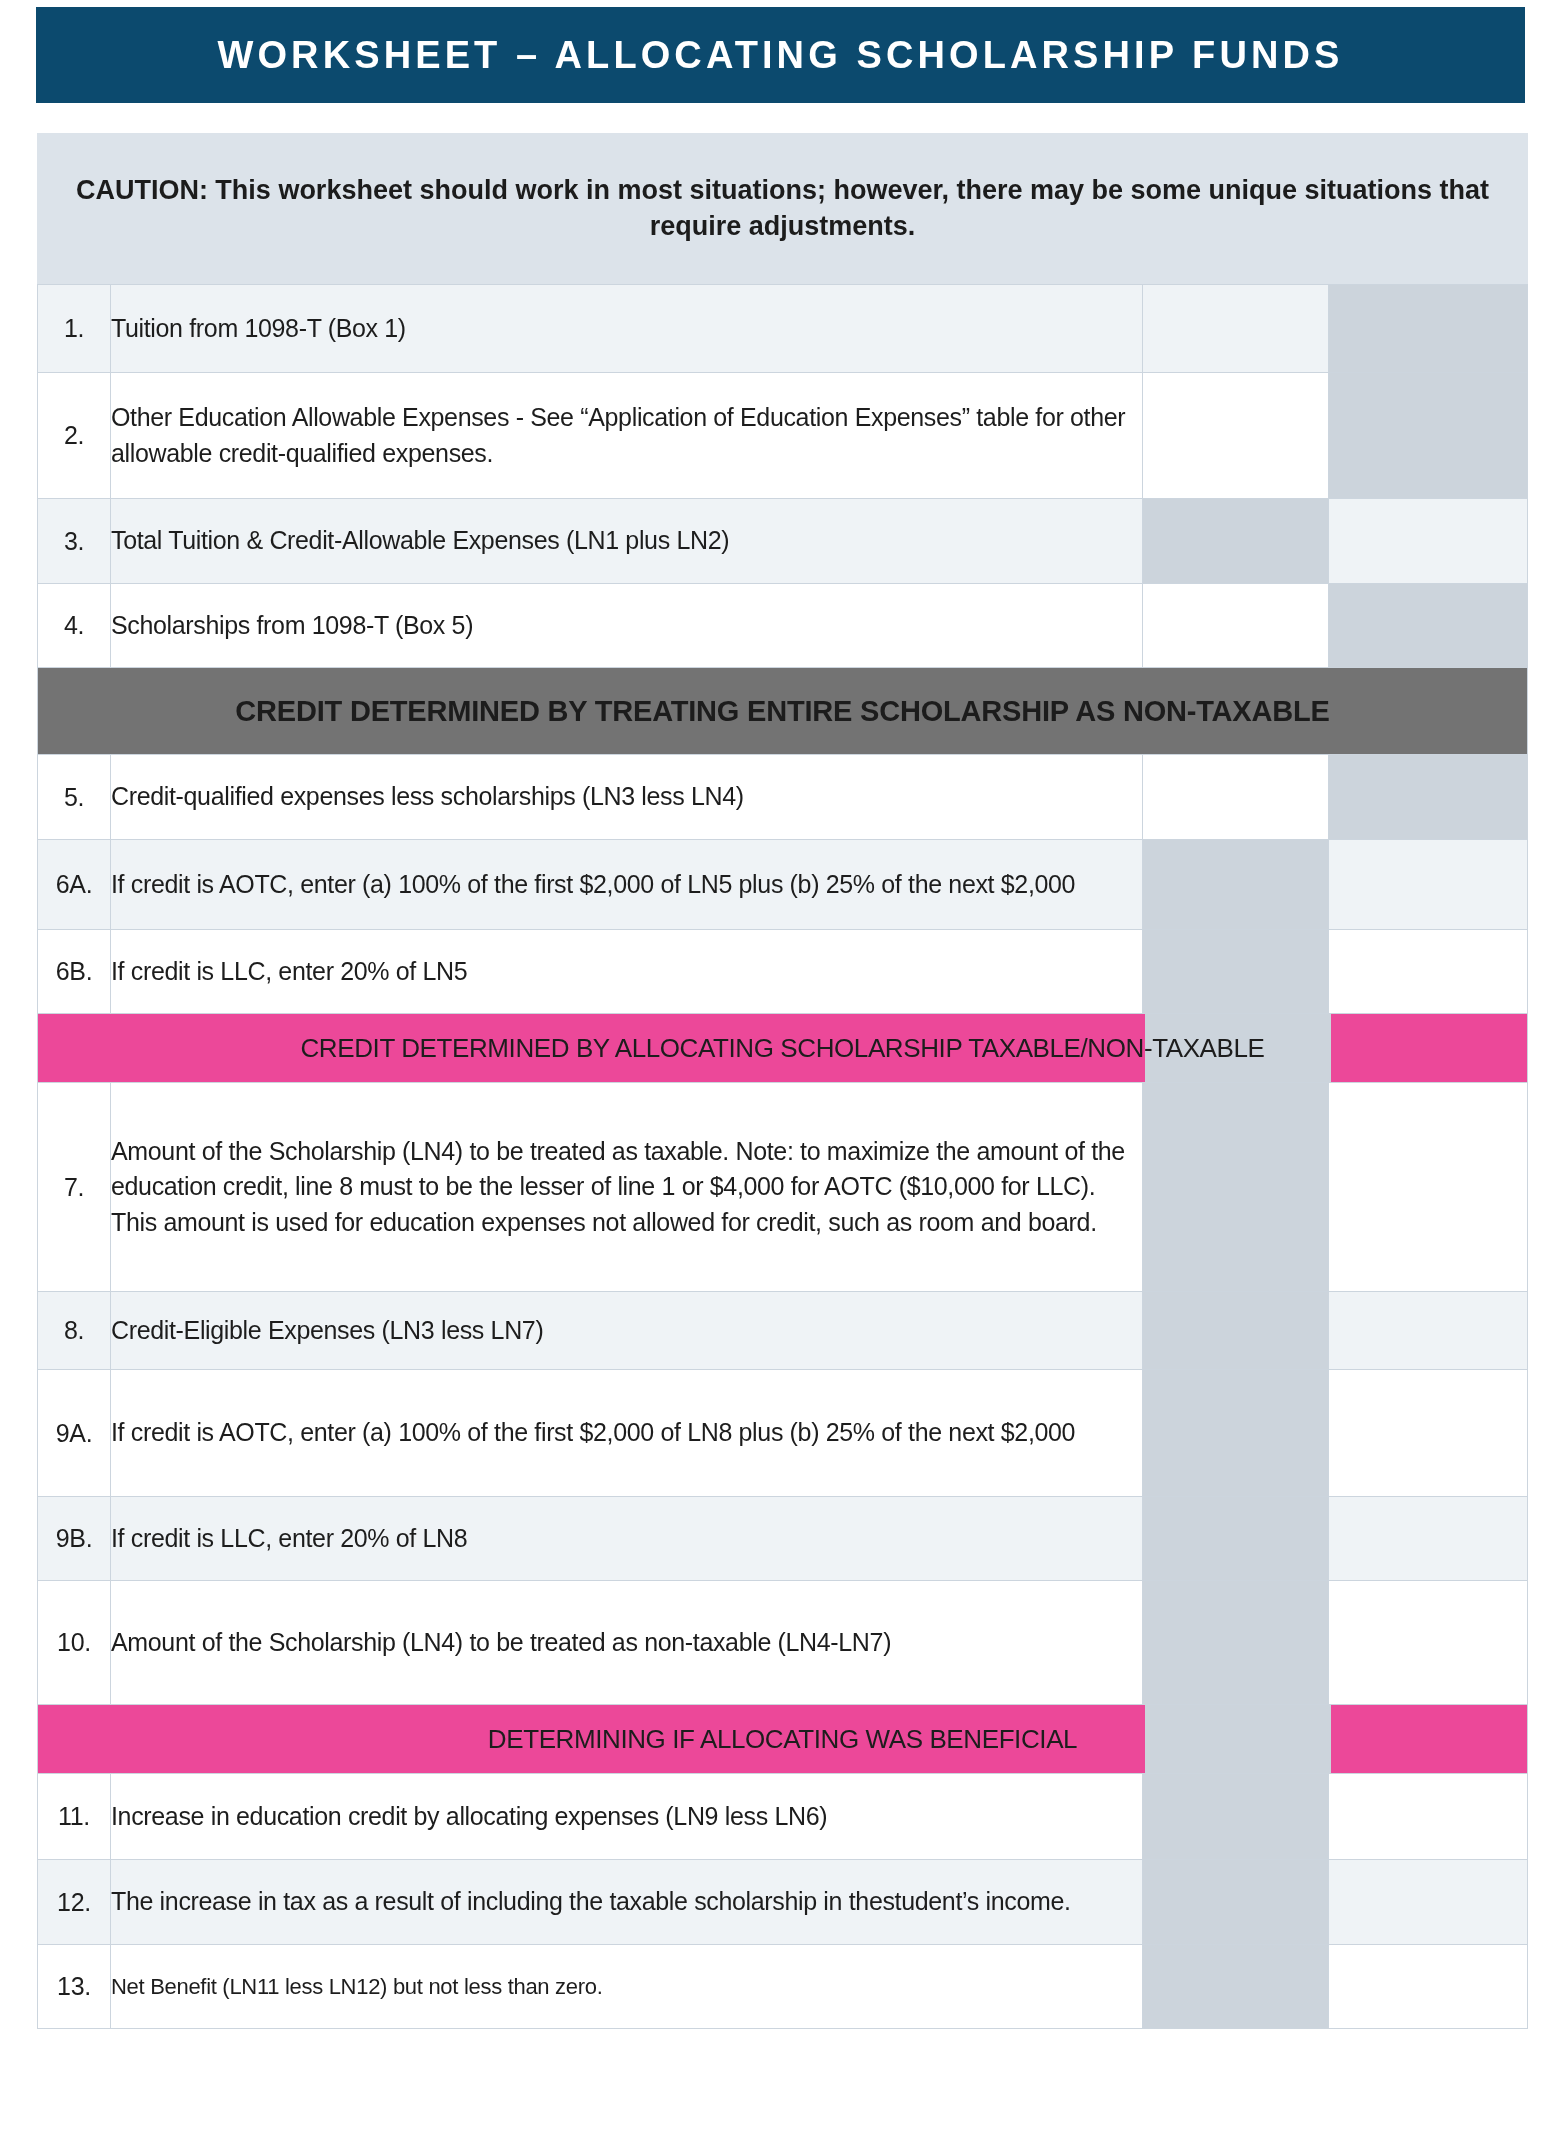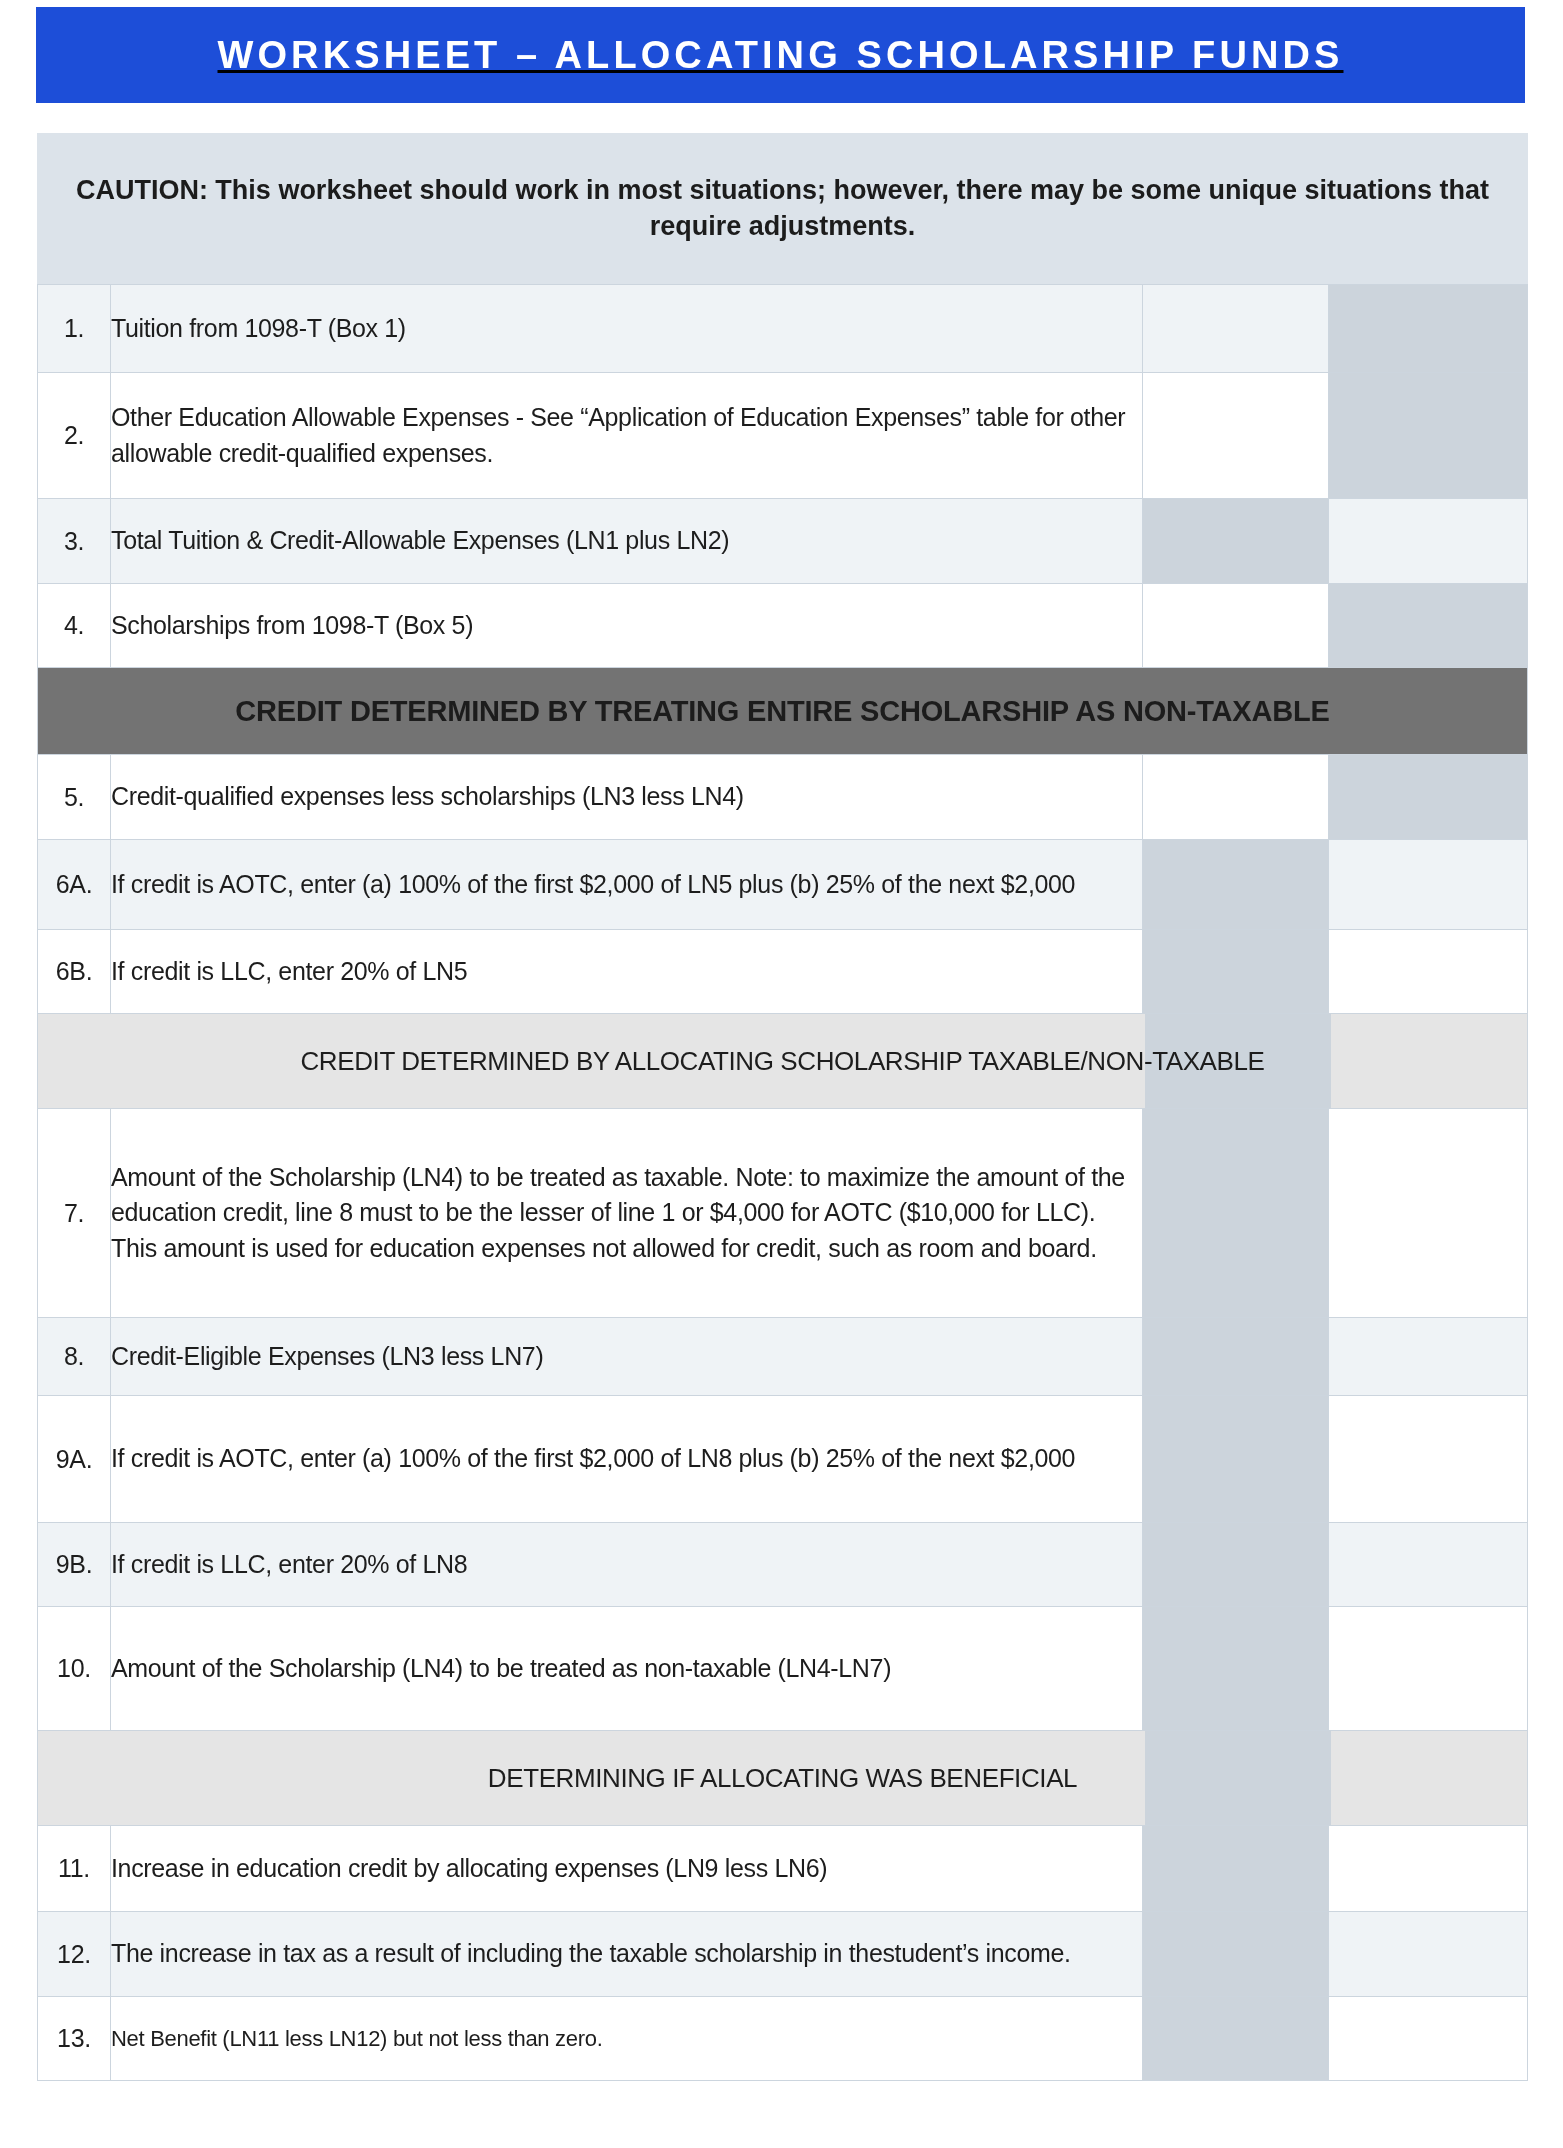--- a/index.html
+++ b/index.html
@@ -20,26 +20,25 @@
     background: #ffffff;
   }
 
   
   .title-bar {
     position: absolute;
     left: 36px;
     top: 7px;
     width: 1489px;
     height: 96px;
-    background: #1d4ed8;
+    background: #0c4a6e;
     display: flex;
     align-items: center;
     justify-content: center;
     box-sizing: border-box;
-    text-decoration: underline;
   }
   .title-text {
     color: #ffffff;
     font-size: 38px;
     font-weight: bold;
     letter-spacing: 4.1px;
     text-align: center;
     line-height: 1;
     white-space: nowrap;
     font-family: "Liberation Sans", sans-serif;
@@ -136,22 +135,22 @@
   .sect-major {
     background: #737373;
     height: 87px;
     font-size: 29px;
     font-weight: bold;
     color: #1c1c1c;
     letter-spacing: -0.2px;
     font-family: "Liberation Sans", sans-serif;
   }
   .sect-minor {
-    background: #e5e5e5;
-    height: 95px;
+    background: #ec4899;
+    height: 69px;
     font-size: 26px;
     font-weight: normal;
     color: #1d1d1d;
     letter-spacing: -0.4px;
     font-family: "Liberation Sans", sans-serif;
   }
   .sect-minor .inner,
   .sect-major .inner {
     display: flex;
     align-items: center;

